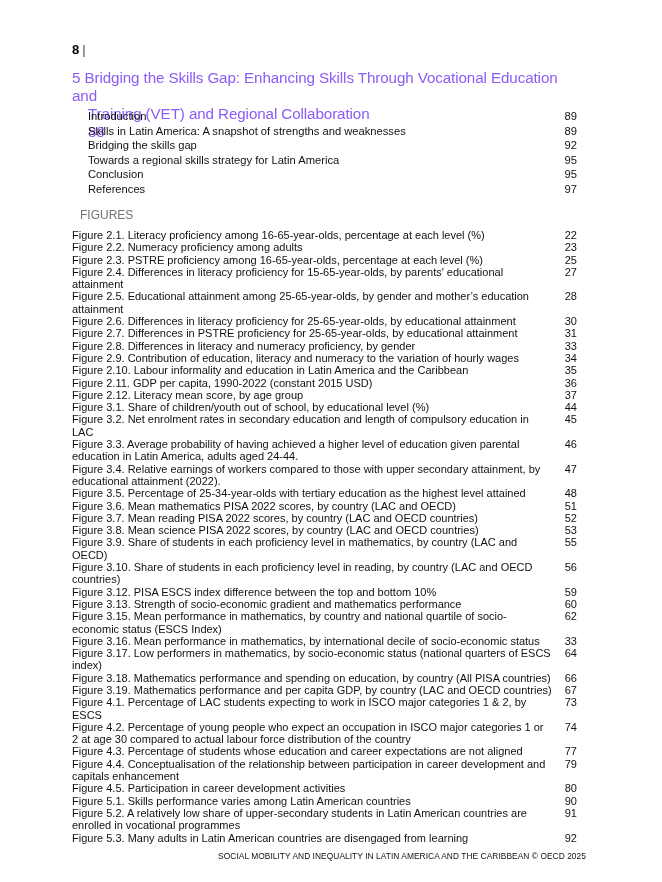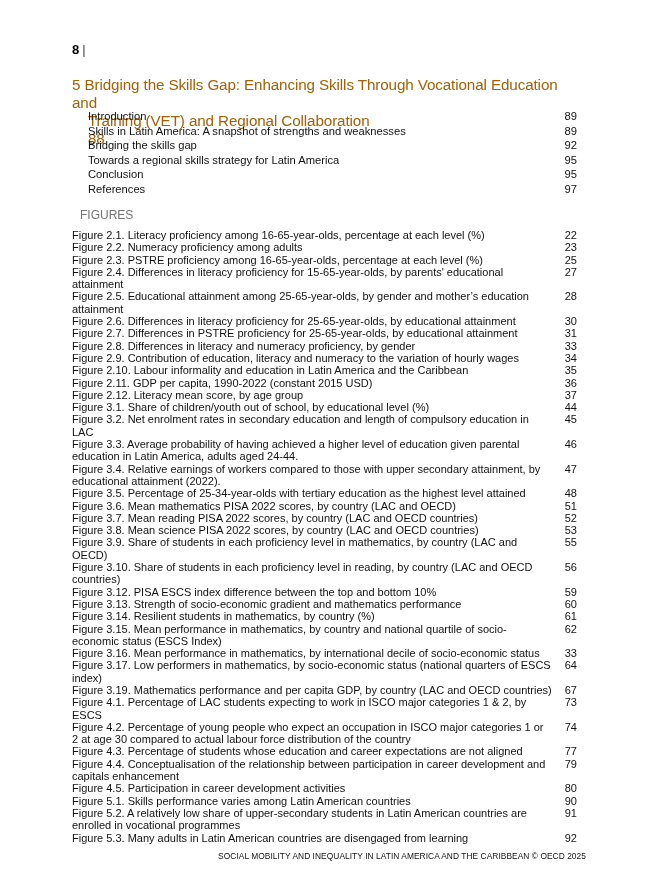--- a/index.html
+++ b/index.html
@@ -6,23 +6,23 @@
     body {
       width: 662px; height: 882px; position: relative; overflow: hidden;
       font-family: "Liberation Sans", sans-serif; color: #111;
     }
     .page-num {
       position: absolute; left: 72px; top: 42px;
       font-size: 13px; font-weight: bold; color: #000;
     }
     .page-num .bar { font-weight: normal; color: #444; margin-left: 3px; }
     .chapter {
-      position: absolute; left: 72px; top: 76px; width: 505px;
+      position: absolute; left: 72px; top: 69px; width: 505px;
       font-family: "Liberation Sans", sans-serif; font-size: 15.2px;
-      color: #a16207; line-height: 18px; letter-spacing: -0.1px;
+      color: #8b5cf6; line-height: 18px; letter-spacing: -0.1px;
     }
     .chapter .line2 { display: flex; justify-content: flex-end; padding-left: 16px; flex-direction: column; }
     .sections {
       position: absolute; left: 88px; top: 109px; width: 489px;
     }
     .sec-row {
       display: flex; justify-content: space-between;
       font-size: 11.2px; line-height: 14.5px; color: #111;
     }
     .fig-heading {
@@ -178,36 +178,36 @@
     </div>
     <div class="fig-row">
       <span class="t">Figure 3.12. PISA ESCS index difference between the top and bottom 10%</span>
       <span class="p">59</span>
     </div>
     <div class="fig-row">
       <span class="t">Figure 3.13. Strength of socio-economic gradient and mathematics performance</span>
       <span class="p">60</span>
     </div>
     <div class="fig-row">
-      <span class="t">Figure 3.14. Resilient students in mathematics, by country (%)</span>
-      <span class="p">61</span>
-    </div>
-    <div class="fig-row">
       <span class="t">Figure 3.15. Mean performance in mathematics, by country and national quartile of socio-economic status (ESCS Index)</span>
       <span class="p">62</span>
     </div>
     <div class="fig-row">
       <span class="t">Figure 3.16. Mean performance in mathematics, by international decile of socio-economic status</span>
       <span class="p">33</span>
     </div>
     <div class="fig-row">
       <span class="t">Figure 3.17. Low performers in mathematics, by socio-economic status (national quarters of ESCS index)</span>
       <span class="p">64</span>
     </div>
     <div class="fig-row">
+      <span class="t">Figure 3.18. Mathematics performance and spending on education, by country (All PISA countries)</span>
+      <span class="p">66</span>
+    </div>
+    <div class="fig-row">
       <span class="t">Figure 3.19. Mathematics performance and per capita GDP, by country (LAC and OECD countries)</span>
       <span class="p">67</span>
     </div>
     <div class="fig-row">
       <span class="t">Figure 4.1. Percentage of LAC students expecting to work in ISCO major categories 1 &amp; 2, by ESCS</span>
       <span class="p">73</span>
     </div>
     <div class="fig-row">
       <span class="t">Figure 4.2. Percentage of young people who expect an occupation in ISCO major categories 1 or 2 at age 30 compared to actual labour force distribution of the country</span>
       <span class="p">74</span>

